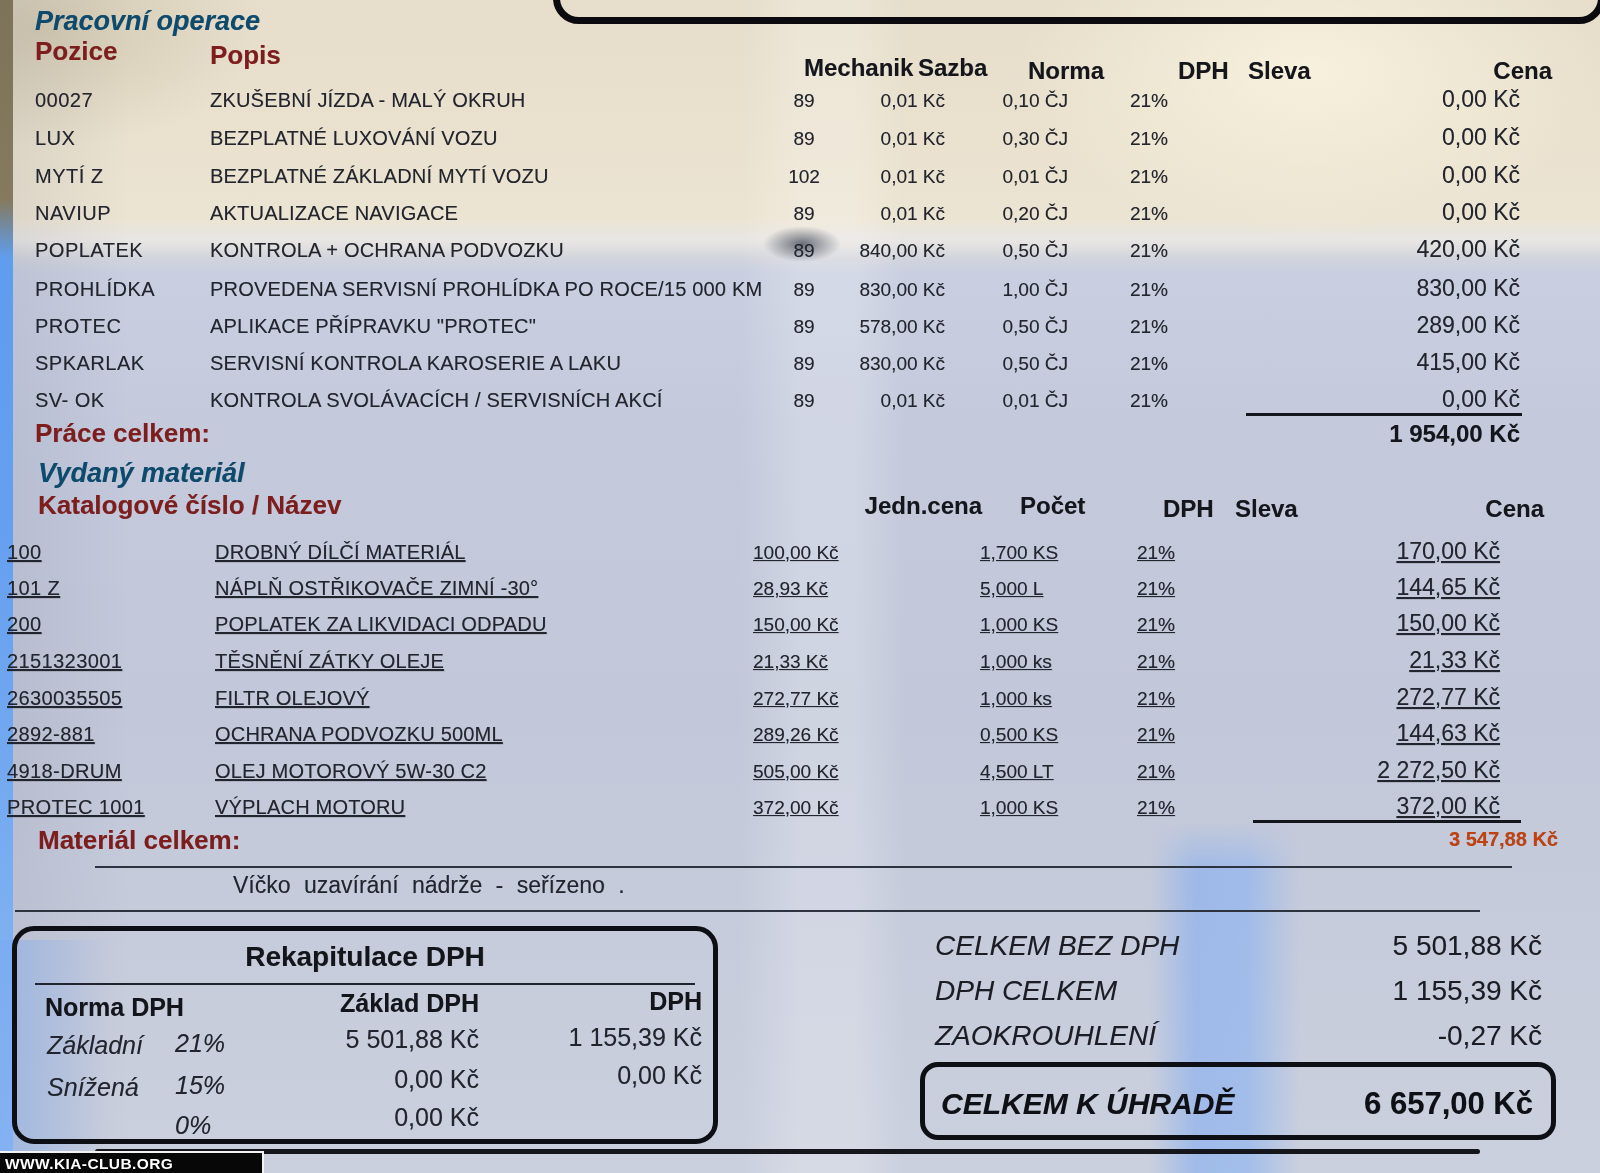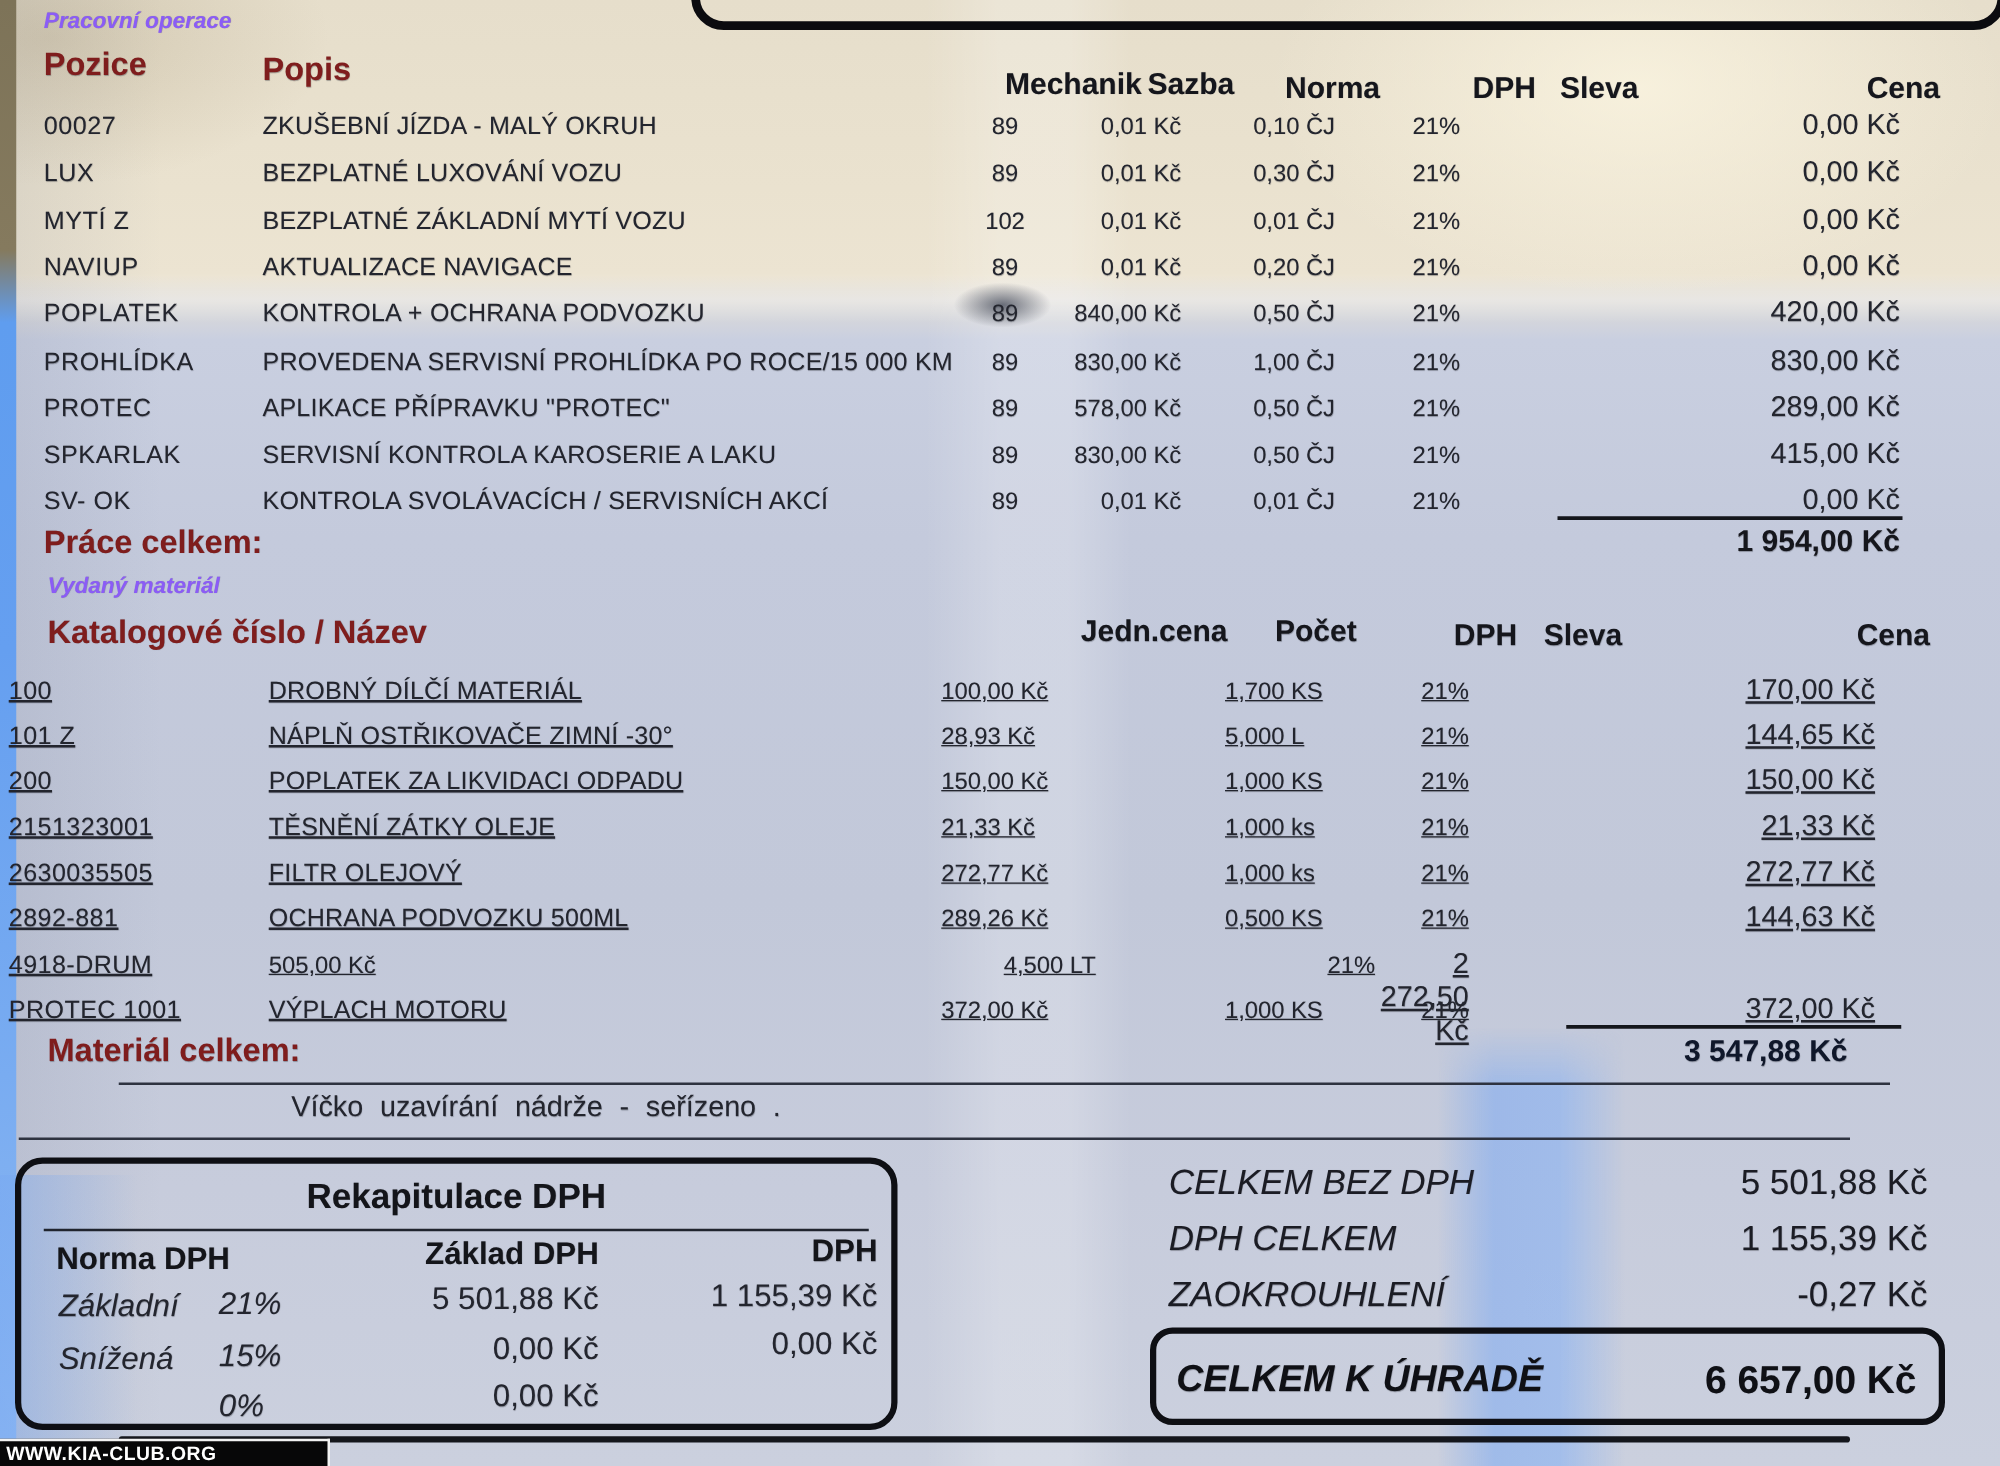--- a/index.html
+++ b/index.html
@@ -41,21 +41,21 @@
   }
   .top-edge{
     position:absolute;left:553px;top:-42px;width:1038px;height:52px;
     border:7px solid #0b0b0f;border-radius:26px;background:transparent;
   }
   
   .b{font-weight:bold;}
   .i{font-style:italic;}
   .hdr-lg{font-size:26px;font-weight:bold;color:#7f1d1d;}
   .hdr-md{font-size:24px;font-weight:bold;color:#15161c;margin-left:32px;}
-  .title{font-size:18px;font-weight:bold;font-style:italic;color:#8b5cf6;}
+  .title{font-size:27px;font-weight:bold;font-style:italic;color:#0c4a6e;}
   .rule{position:absolute;background:#2e3340;height:2px;}
   .rule-dark{position:absolute;background:#14161c;}
   
   .w-row{position:absolute;left:35px;width:1485px;display:grid;
     grid-template-columns:175px 558px 72px 105px 123px 122px 92px 1fr;align-items:baseline;}
   .w-row .c-poz{font-size:20px;letter-spacing:.5px;}
   .w-row .c-pop{font-size:20px;letter-spacing:.2px;}
   .w-row .c-mech{text-align:center;font-size:19px;}
   .w-row .c-saz{text-align:right;font-size:19px;}
   .w-row .c-nor{text-align:right;font-size:19px;}
@@ -257,37 +257,38 @@
   <div class="m-row" style="top:720px;">
     <span class="c-kat">2892-881</span>
       <span class="c-naz">OCHRANA PODVOZKU 500ML</span>
       <span class="c-jc">289,26 Kč</span>
       <span class="c-poc">0,500 KS</span>
       <span class="c-dph">21%</span>
       <span class="c-cena">144,63 Kč</span>
   </div>
   <div class="m-row" style="top:757px;">
     <span class="c-kat">4918-DRUM</span>
+      <span class="c-naz">OLEJ MOTOROVÝ 5W-30 C2</span>
       <span class="c-jc">505,00 Kč</span>
       <span class="c-poc">4,500 LT</span>
       <span class="c-dph">21%</span>
       <span class="c-cena">2 272,50 Kč</span>
   </div>
   <div class="m-row" style="top:793px;">
     <span class="c-kat">PROTEC 1001</span>
       <span class="c-naz">VÝPLACH MOTORU</span>
       <span class="c-jc">372,00 Kč</span>
       <span class="c-poc">1,000 KS</span>
       <span class="c-dph">21%</span>
       <span class="c-cena">372,00 Kč</span>
   </div>
 
   <div class="rule-dark" style="left:1253px;top:820px;width:268px;height:3px;"></div>
   <div class="abs hdr-lg" style="left:38px;top:825px;">Materiál celkem:</div>
-  <div class="abs b" style="left:1238px;top:828px;width:240px;text-align:right;font-size:24px;color:#0f172a;">3 547,88 Kč</div>
+  <div class="abs b" style="left:1318px;top:828px;width:240px;text-align:right;font-size:20px;color:#c2410c;">3 547,88 Kč</div>
 
   <div class="rule" style="left:95px;top:866px;width:1417px;"></div>
   <div class="abs" style="left:233px;top:872px;font-size:23px;word-spacing:7px;">Víčko uzavírání nádrže - seřízeno .</div>
   <div class="rule" style="left:15px;top:910px;width:1465px;"></div>
 
   <div class="vat-box">
     <div class="bx b" style="left:0;right:0;top:10px;text-align:center;font-size:28px;color:#14151a;">Rekapitulace DPH</div>
     <div class="bx" style="left:18px;right:18px;top:52px;height:2px;background:#20242e;"></div>
     <div class="bx b" style="left:28px;top:62px;font-size:25px;color:#14151a;">Norma DPH</div>
     <div class="bx b" style="left:250px;top:58px;width:212px;text-align:right;font-size:25px;color:#14151a;">Základ DPH</div>

